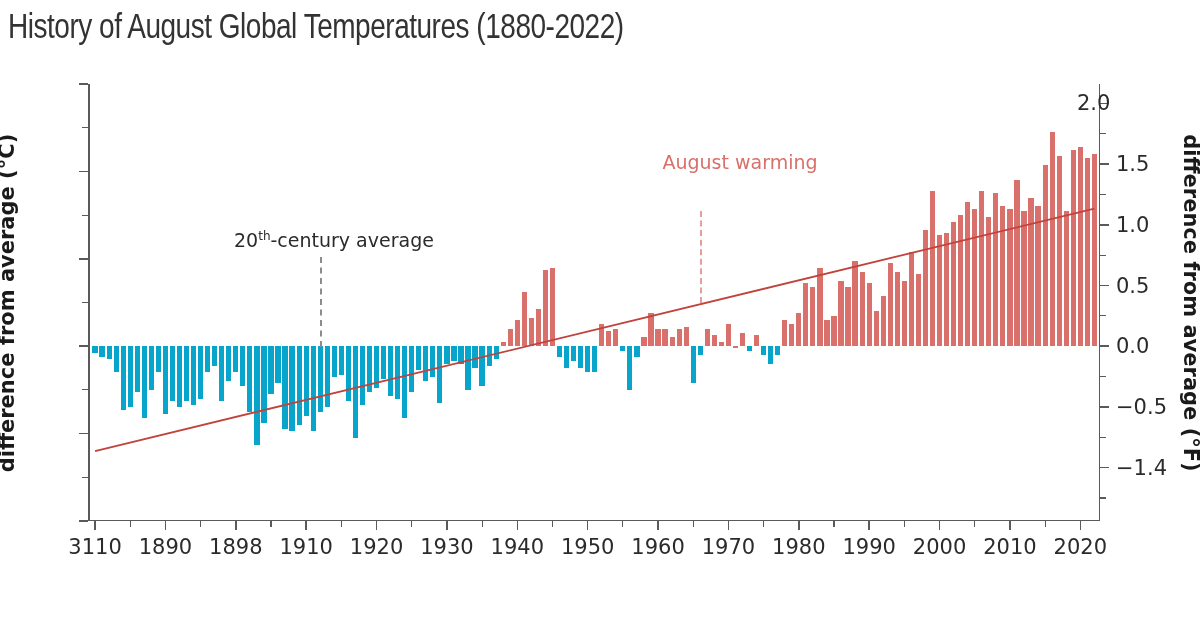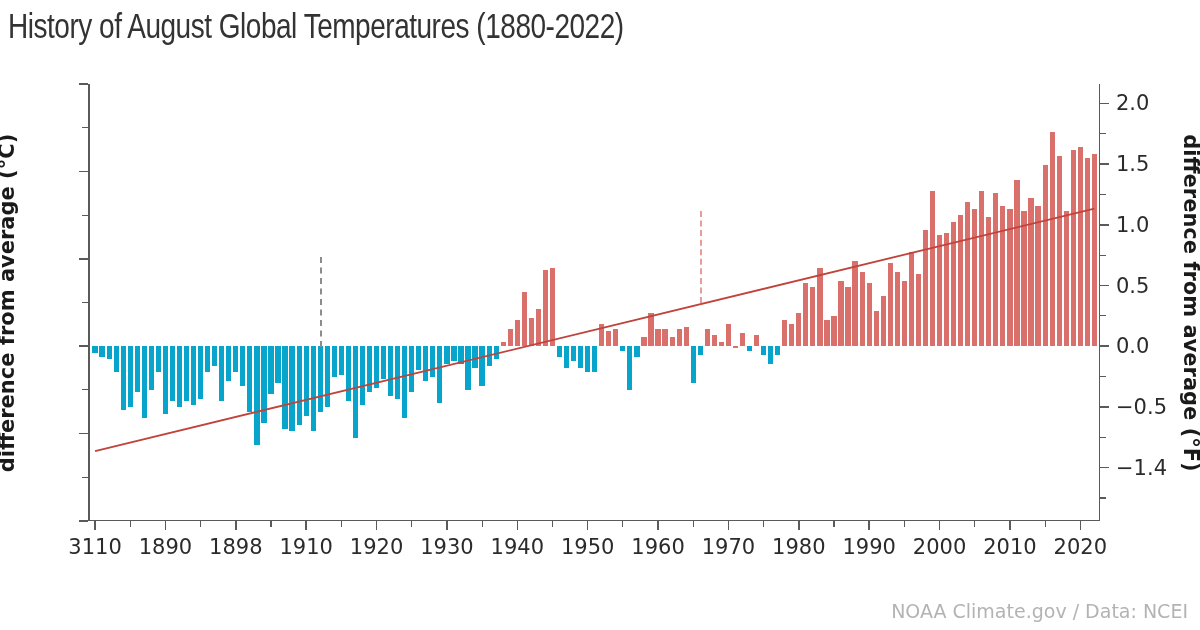--- a/index.html
+++ b/index.html
@@ -216,21 +216,21 @@
         <div class="ylabel-right" style="left: 1028px; top: 322.894px;">−0.5</div>
         <div class="tick major-y" style="right: 0px; top: 261.45px; transform: translateX(9px);"></div>
         <div class="ylabel-right" style="left: 1028px; top: 262.2px;">0.0</div>
         <div class="tick major-y" style="right: 0px; top: 200.756px; transform: translateX(9px);"></div>
         <div class="ylabel-right" style="left: 1028px; top: 201.506px;">0.5</div>
         <div class="tick major-y" style="right: 0px; top: 140.061px; transform: translateX(9px);"></div>
         <div class="ylabel-right" style="left: 1028px; top: 140.811px;">1.0</div>
         <div class="tick major-y" style="right: 0px; top: 79.3667px; transform: translateX(9px);"></div>
         <div class="ylabel-right" style="left: 1028px; top: 80.1167px;">1.5</div>
         <div class="tick major-y" style="right: 0px; top: 18.6722px; transform: translateX(9px);"></div>
-        <div class="ylabel-right" style="left: 1028px; top: 19.4222px;">2.0</div>
+        <div class="ylabel-right" style="left: 989px; top: 19.4222px;">2.0</div>
         <div class="tick minor-y" style="right: 0px; top: 413.336px; transform: translateX(6px);"></div>
         <div class="tick minor-y" style="right: 0px; top: 352.642px; transform: translateX(6px);"></div>
         <div class="tick minor-y" style="right: 0px; top: 291.947px; transform: translateX(6px);"></div>
         <div class="tick minor-y" style="right: 0px; top: 231.253px; transform: translateX(6px);"></div>
         <div class="tick minor-y" style="right: 0px; top: 170.558px; transform: translateX(6px);"></div>
         <div class="tick minor-y" style="right: 0px; top: 109.864px; transform: translateX(6px);"></div>
         <div class="tick minor-y" style="right: 0px; top: 49.1694px; transform: translateX(6px);"></div>
       </div>
     <div id="ticks-bottom">
         <div class="tick major-x" style="left: 6.28755px; top: 437px;"></div>
@@ -423,21 +423,22 @@
         <div class="bar" style="left: 989.691px; top: 63.365px; width: 5.20779px; height: 198.835px; background: rgb(217, 112, 107);"></div>
         <div class="bar" style="left: 996.729px; top: 74.29px; width: 5.20779px; height: 187.91px; background: rgb(217, 112, 107);"></div>
         <div class="bar" style="left: 1003.77px; top: 69.92px; width: 5.20779px; height: 192.28px; background: rgb(217, 112, 107);"></div>
       </div>
 
     <svg id="trend" viewBox="0 0 1012 437" preserveAspectRatio="none">
       <line id="trend-line" x1="7.037552155771907" y1="367.08" x2="1006.3699582753828" y2="124.54499999999996" stroke="#c0433c" stroke-width="1.8"></line>
     </svg>
   </div>
 
+  <div id="ann-century"><span>20</span><sup>th</sup><span>-century average</span></div>
   <div id="ann-century-line" style="left: 320.239px;"></div>
 
   <div id="ann-warming">
+    <div>August warming</div>
   </div>
   <div id="ann-warming-line" style="left: 700.267px;"></div>
 
-  <div id="credit">NOAA Climate.gov / Data: NCEI</div>
 
 </div>
 
 </body></html>

